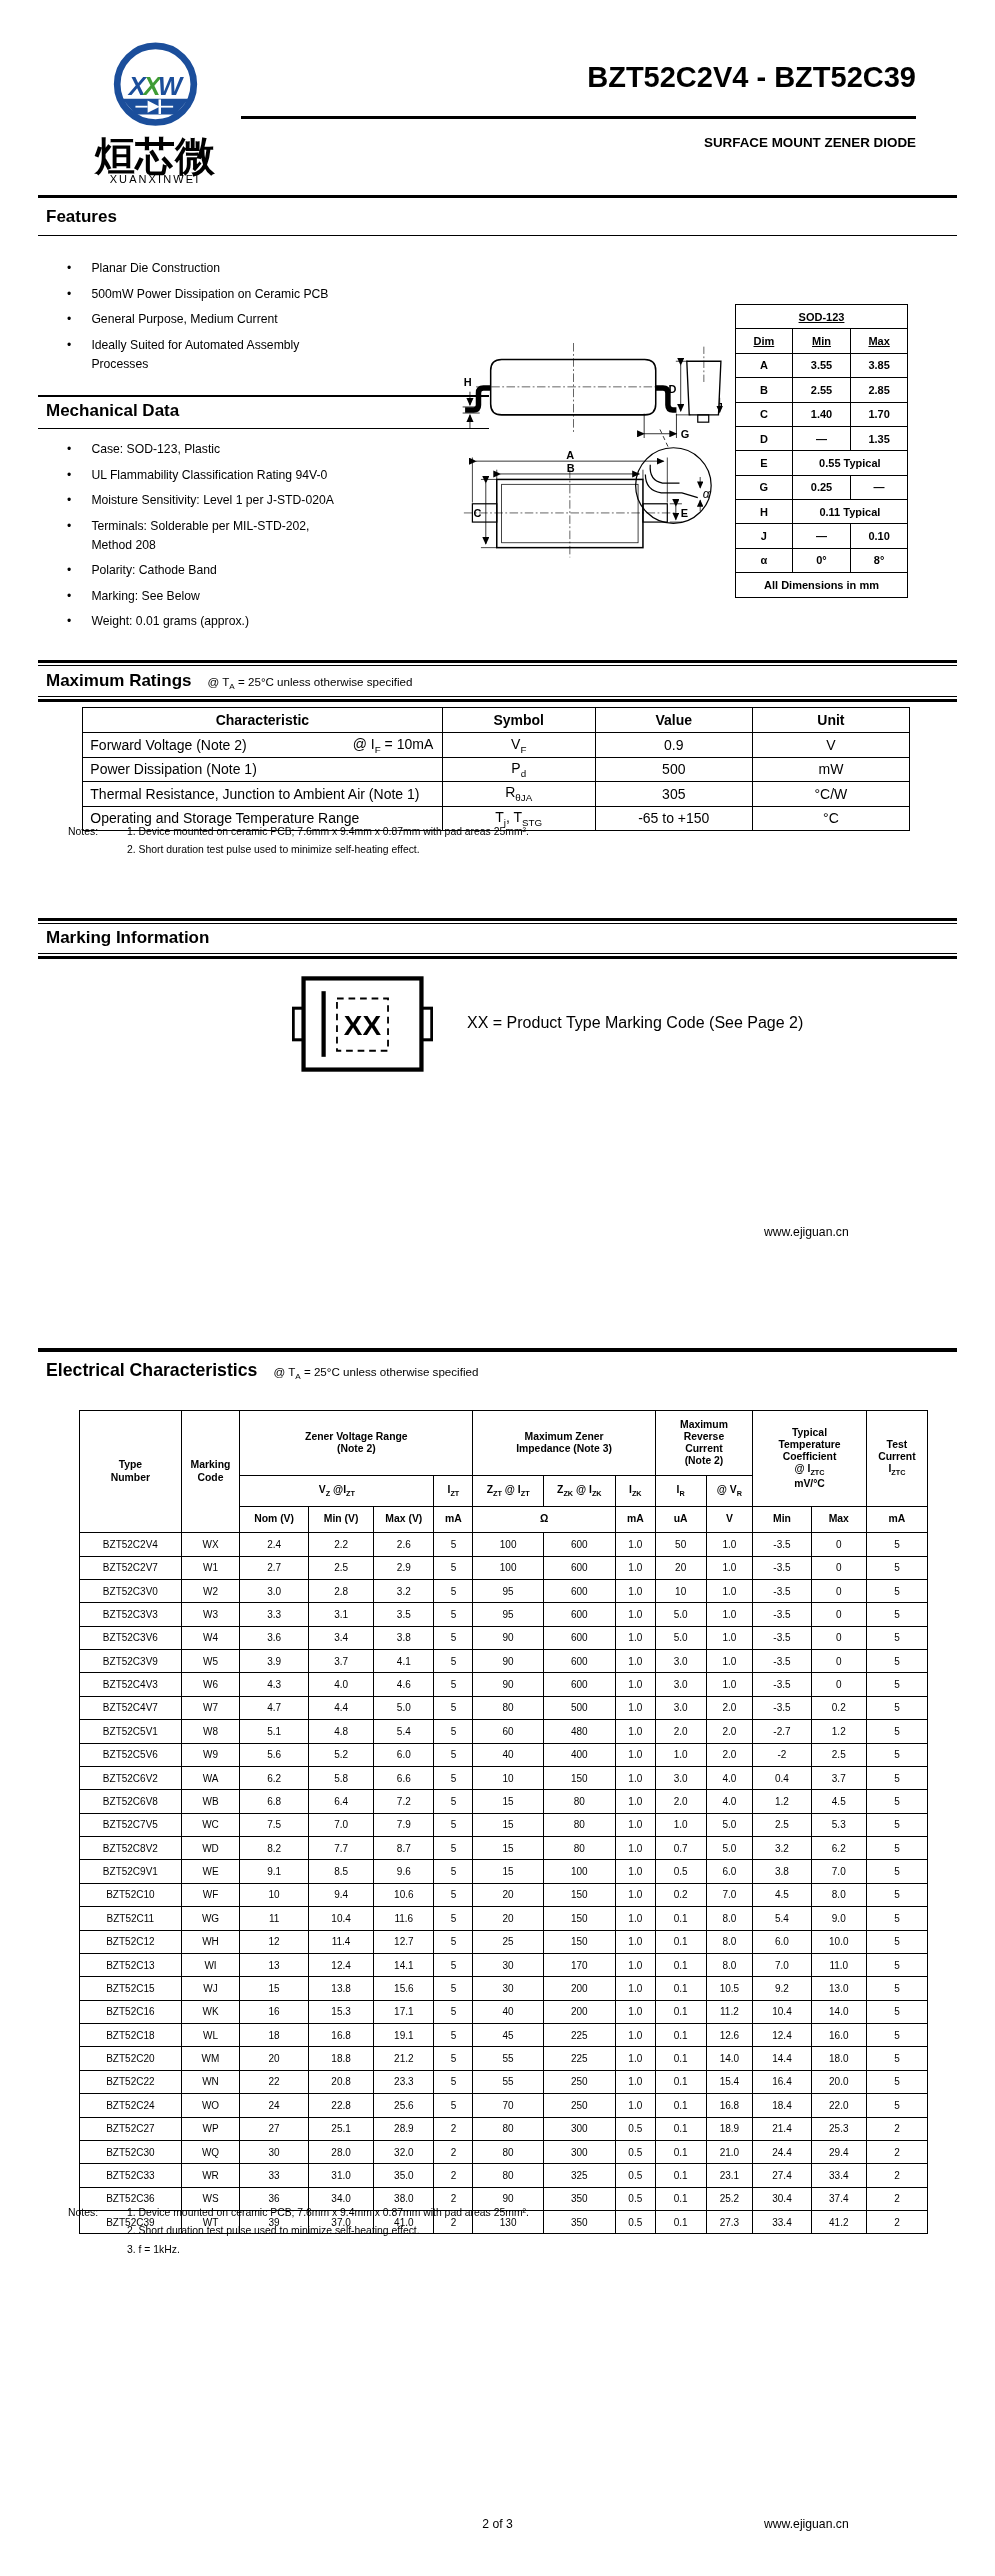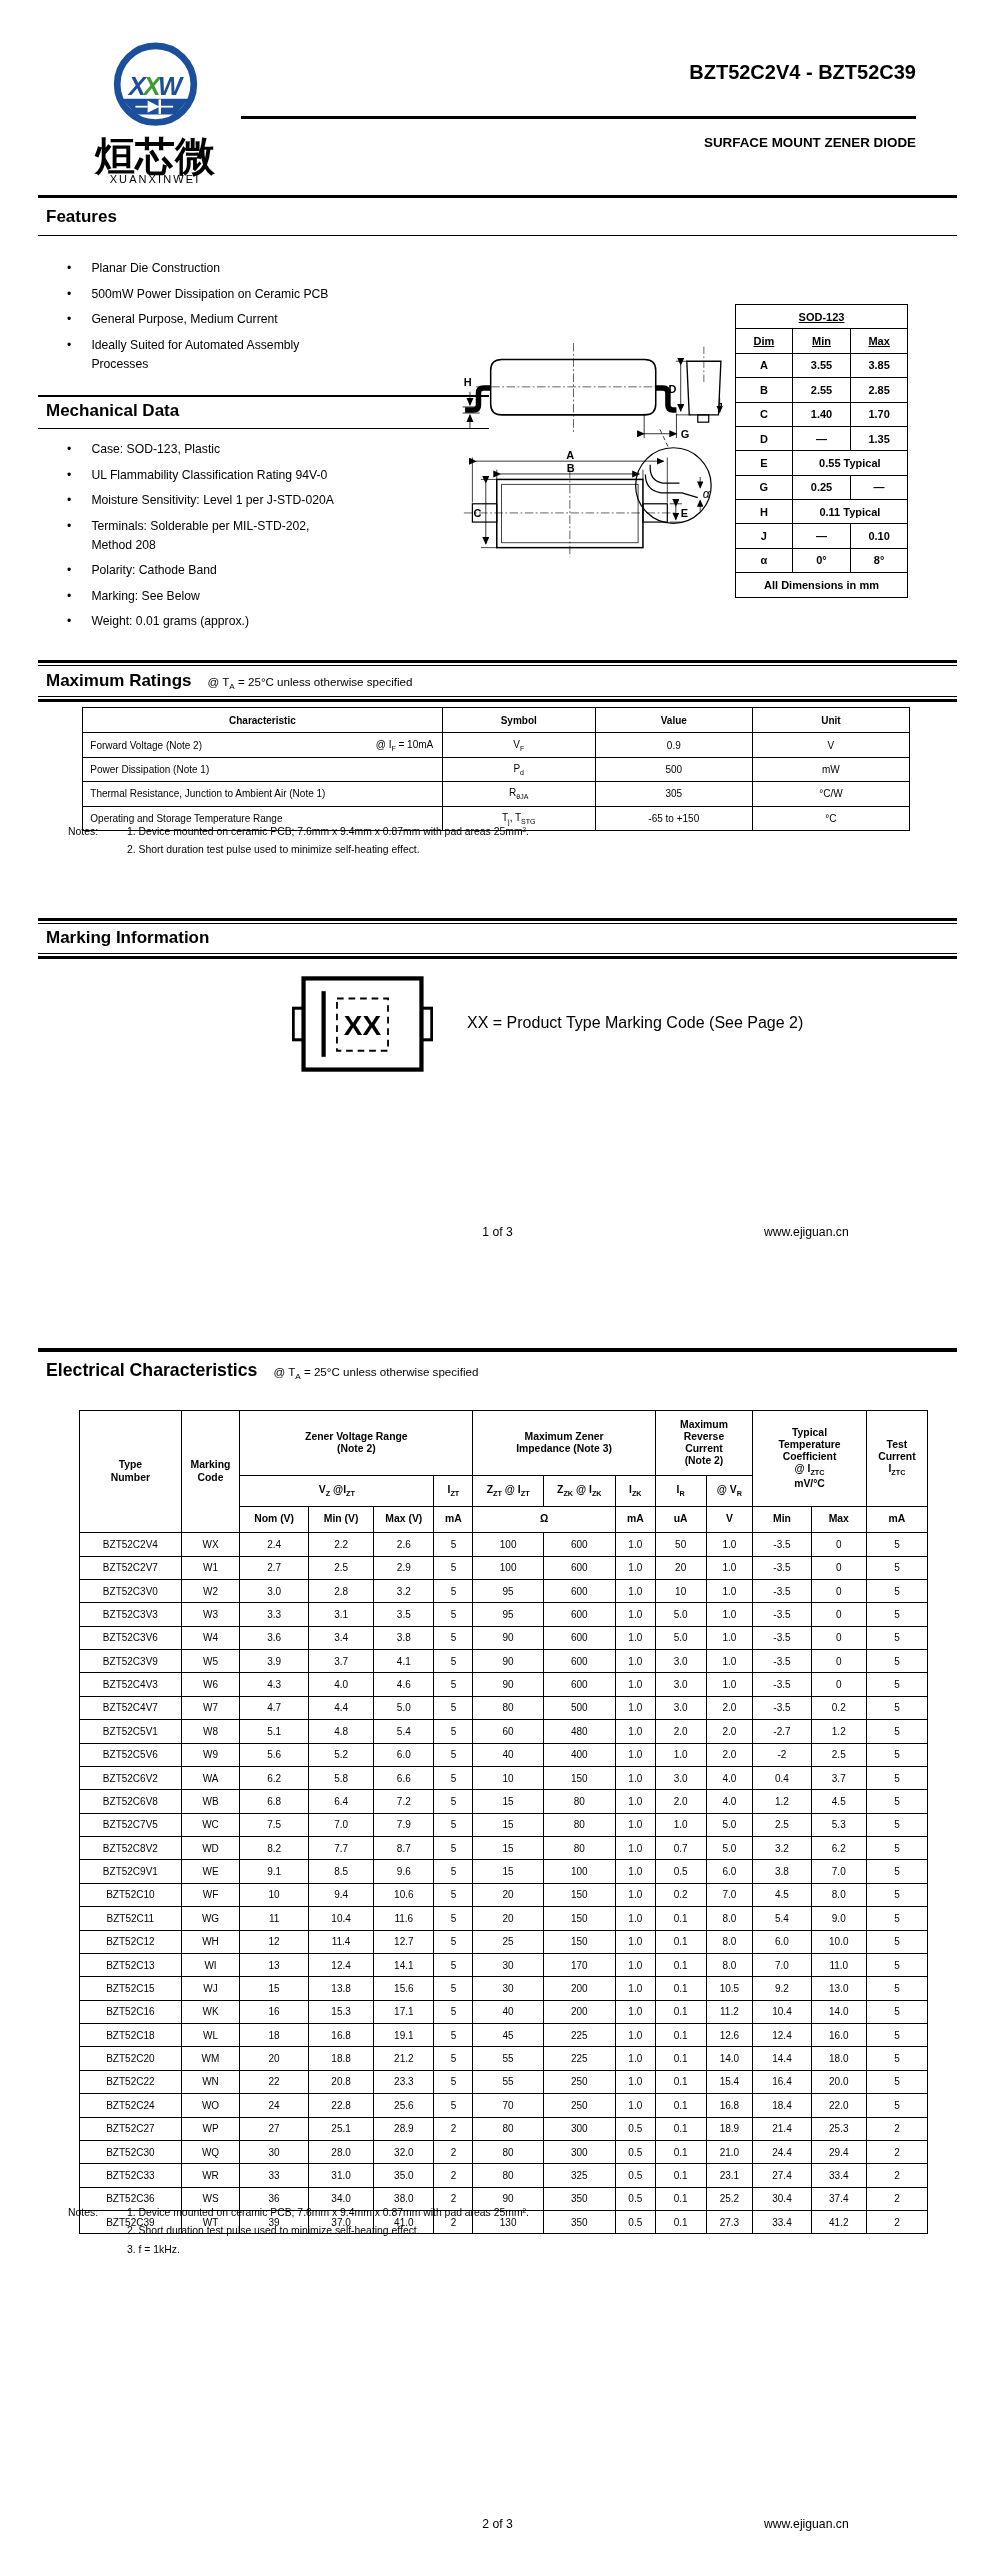--- a/index.html
+++ b/index.html
@@ -9,34 +9,34 @@
   }
   .page{position:absolute;left:0;width:995px;background:#fff;}
   #page1{top:0;height:1288px;}
   #page2{top:1288px;height:1288px;}
   .abs{position:absolute;}
   .rule{background:#000;}
   .dbl{border-top:3px solid #000;border-bottom:1.2px solid #000;height:2.4px;}
   .dbl-b{border-top:1.2px solid #000;border-bottom:3px solid #000;height:2.4px;}
   .sec-head{font-size:17px;font-weight:bold;white-space:nowrap;}
   .cond{font-size:11.6px;font-weight:normal;margin-left:16px;white-space:nowrap;}
-  .doc-title{font-size:20px;font-weight:bold;text-align:right;letter-spacing:0px;}
+  .doc-title{font-size:29px;font-weight:bold;text-align:right;letter-spacing:0px;}
   .doc-subtitle{font-size:13.4px;font-weight:bold;text-align:right;}
   .bullets{margin:0;padding:0;}
   .bullets li{list-style:none;display:flex;margin:0 0 6.7px 0;font-size:12.2px;line-height:1.55;}
   .bullets .dot{width:24.4px;flex:0 0 24.4px;font-size:12.2px;}
   .bullets .btxt{white-space:pre-line;}
   table.dtable{border-collapse:collapse;table-layout:fixed;width:100%;border:1.8px solid #000;}
   table.dtable th, table.dtable td{border:0.6px solid #000;text-align:center;vertical-align:middle;padding:1.2px 2.4px;overflow:hidden;}
   
   .sodt{font-size:11px;font-weight:bold;}
   .sodt th{height:21px;text-decoration:underline;}
   .sodt td{height:21px;}
   
-  .mrt{font-size:10px;padding-left:48px;}
+  .mrt{font-size:14px;padding-left:48px;}
   .mrt thead th{height:22px;font-weight:bold;}
   .mrt tbody td{height:21px;}
   .mrt td.char{text-align:left;padding-left:7.3px;}
   .mr-char{display:flex;justify-content:space-between;align-items:center;padding-right:6.1px;}
   
   .ect{font-size:10px;}
   .ect thead th{font-weight:bold;font-size:10.4px;line-height:1.18;border-bottom-width:1.2px;}
   .ect thead tr.h1 th{height:62px;}
   .ect thead tr.h2 th{height:27px;}
   .ect thead tr.h3 th{height:23px;}
@@ -362,21 +362,20 @@
   <svg class="abs" style="left:292px;top:975px;" width="141" height="98" viewBox="0 0 232 160">
     <rect x="2" y="54" width="17" height="52" fill="#fff" stroke="#000" stroke-width="5"></rect>
     <rect x="213" y="54" width="17" height="52" fill="#fff" stroke="#000" stroke-width="5"></rect>
     <rect x="19" y="5" width="194" height="150" fill="#fff" stroke="#000" stroke-width="7"></rect>
     <line x1="52" y1="26" x2="52" y2="134" stroke="#000" stroke-width="7"></line>
     <rect x="74" y="38" width="84" height="86" fill="none" stroke="#000" stroke-width="3" stroke-dasharray="11 8"></rect>
     <text x="116" y="98" text-anchor="middle" font-size="46" font-weight="bold">XX</text>
   </svg>
   <div class="abs" style="left:467px;top:1014px;font-size:16px;">XX = Product Type Marking Code (See Page 2)</div>
 
-  <div class="abs footer-page" style="top:1225px;">1 of 3</div>
   <div class="abs footer-site" style="top:1225px;left:764px;width:122px;text-align:left;">www.ejiguan.cn</div>
 </div>
 
 <div class="page" id="page2">
 
   <div class="abs rule" style="left:38px;top:60px;width:919px;height:3.7px;"></div>
   <div class="abs" style="left:46px;top:72px;display:flex;align-items:baseline;">
     <span class="sec-head" style="font-size:17.7px;">Electrical Characteristics</span>
     <span class="cond">@ T<sub>A</sub> = 25°C unless otherwise specified</span>
   </div>

